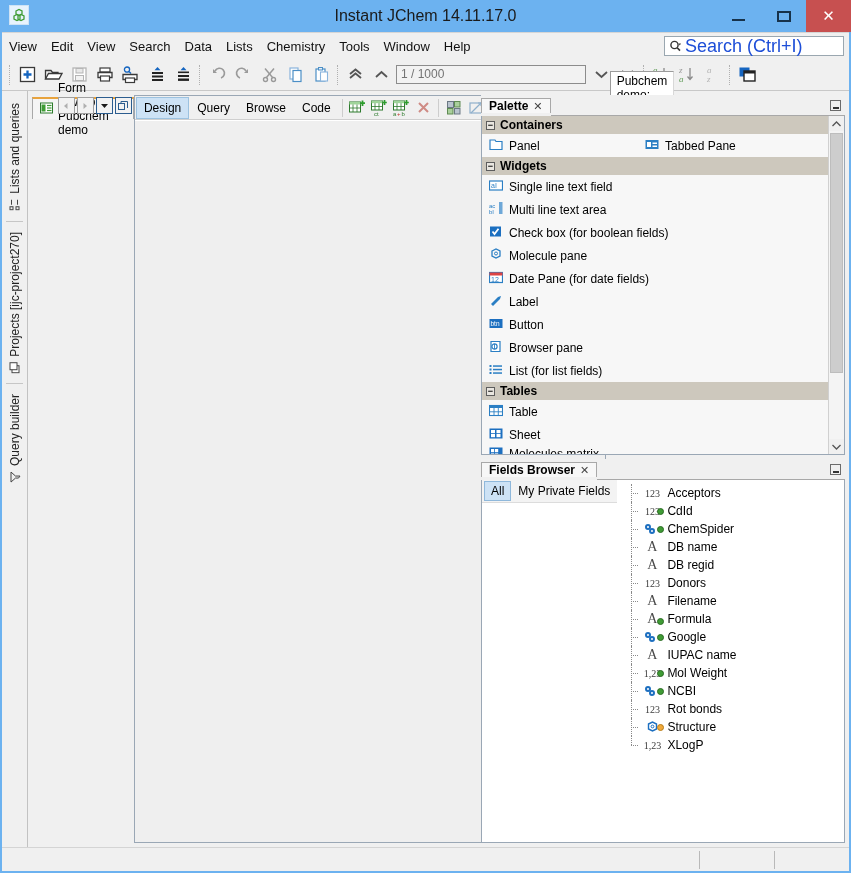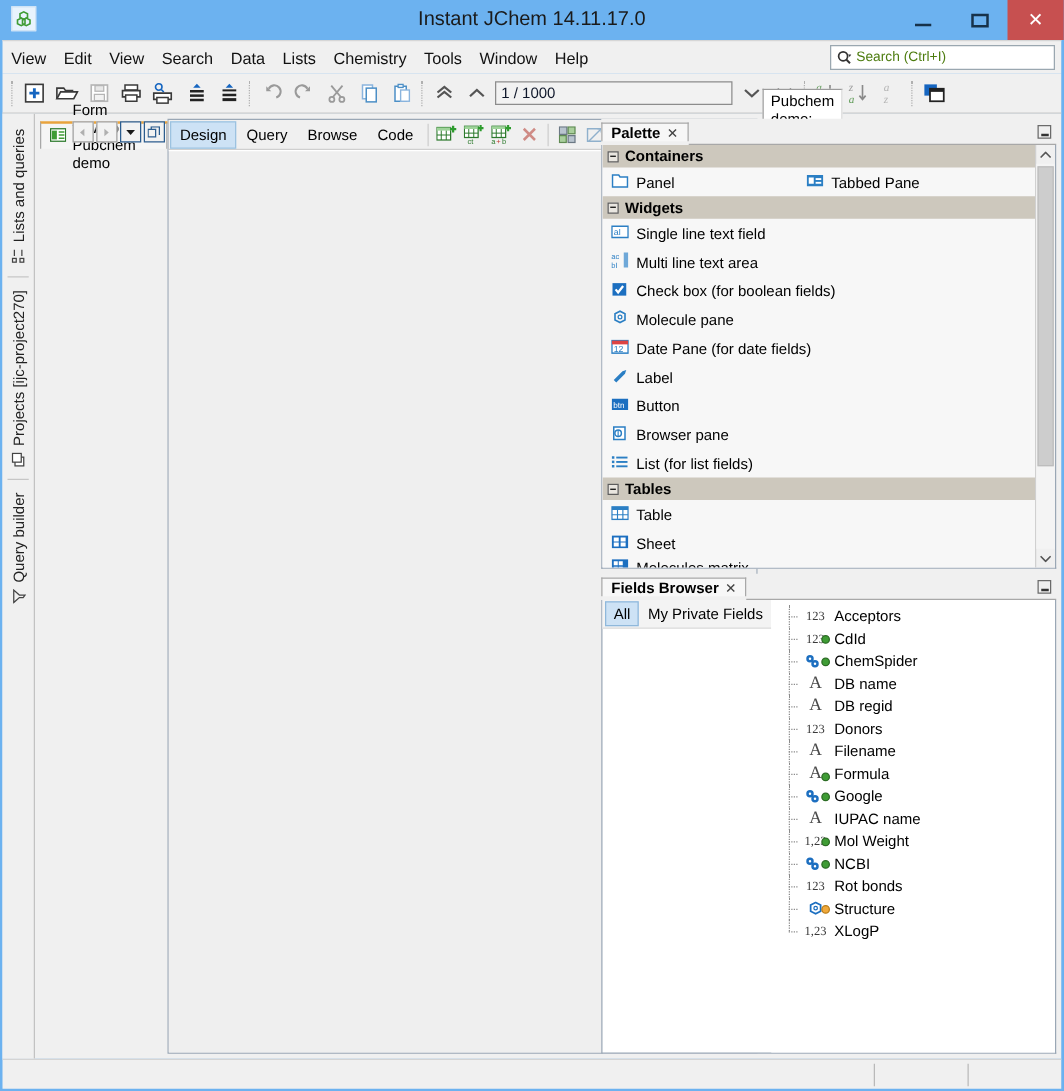--- a/index.html
+++ b/index.html
@@ -48,38 +48,38 @@
     display:flex;align-items:center;position:relative;
     margin:0 2px;
   }
   .menuitem{padding:3px 7px;font-size:13px;color:#111;cursor:default;}
   .searchbox{
     position:absolute;right:5px;top:3px;width:180px;height:20px;
     background:#fff;border:1px solid #9aa7b0;box-sizing:border-box;
     display:flex;align-items:center;
   }
   .searchbox .mag{margin:0 3px 0 4px;display:flex;align-items:center;}
-  .searchbox .ph{color:#4d7c0f;font-size:11px;}
+  .searchbox .ph{color:#1d4ed8;font-size:18px;}
 
   
   .toolbar{
     flex:0 0 32px;height:32px;background:#f0f0f0;
     border-bottom:1px solid #c8c8c8;
     display:flex;align-items:center;margin:0 2px;
     padding-left:4px;box-sizing:border-box;
   }
   .tb-btn{
     width:26px;height:26px;display:flex;align-items:center;justify-content:center;
     cursor:default;
   }
   .tb-sep{width:1px;height:20px;border-left:1px dotted #b0b0b0;margin:0 3px;}
   .pagefield{
     width:190px;height:19px;background:#f2f2f2;border:1px solid #8c8c8c;
     box-sizing:border-box;font-size:12px;line-height:17px;padding-left:4px;
-    margin:0 2px;color:#0f172a;
+    margin:0 2px;color:#737373;
   }
 
   
   .main{
     flex:1 1 auto;display:flex;min-height:0;margin:0 2px 0 2px;
     background:#f0f0f0;
   }
   
   .rail{
     flex:0 0 25px;background:#f0f0f0;border-right:1px solid #c2c2c2;

